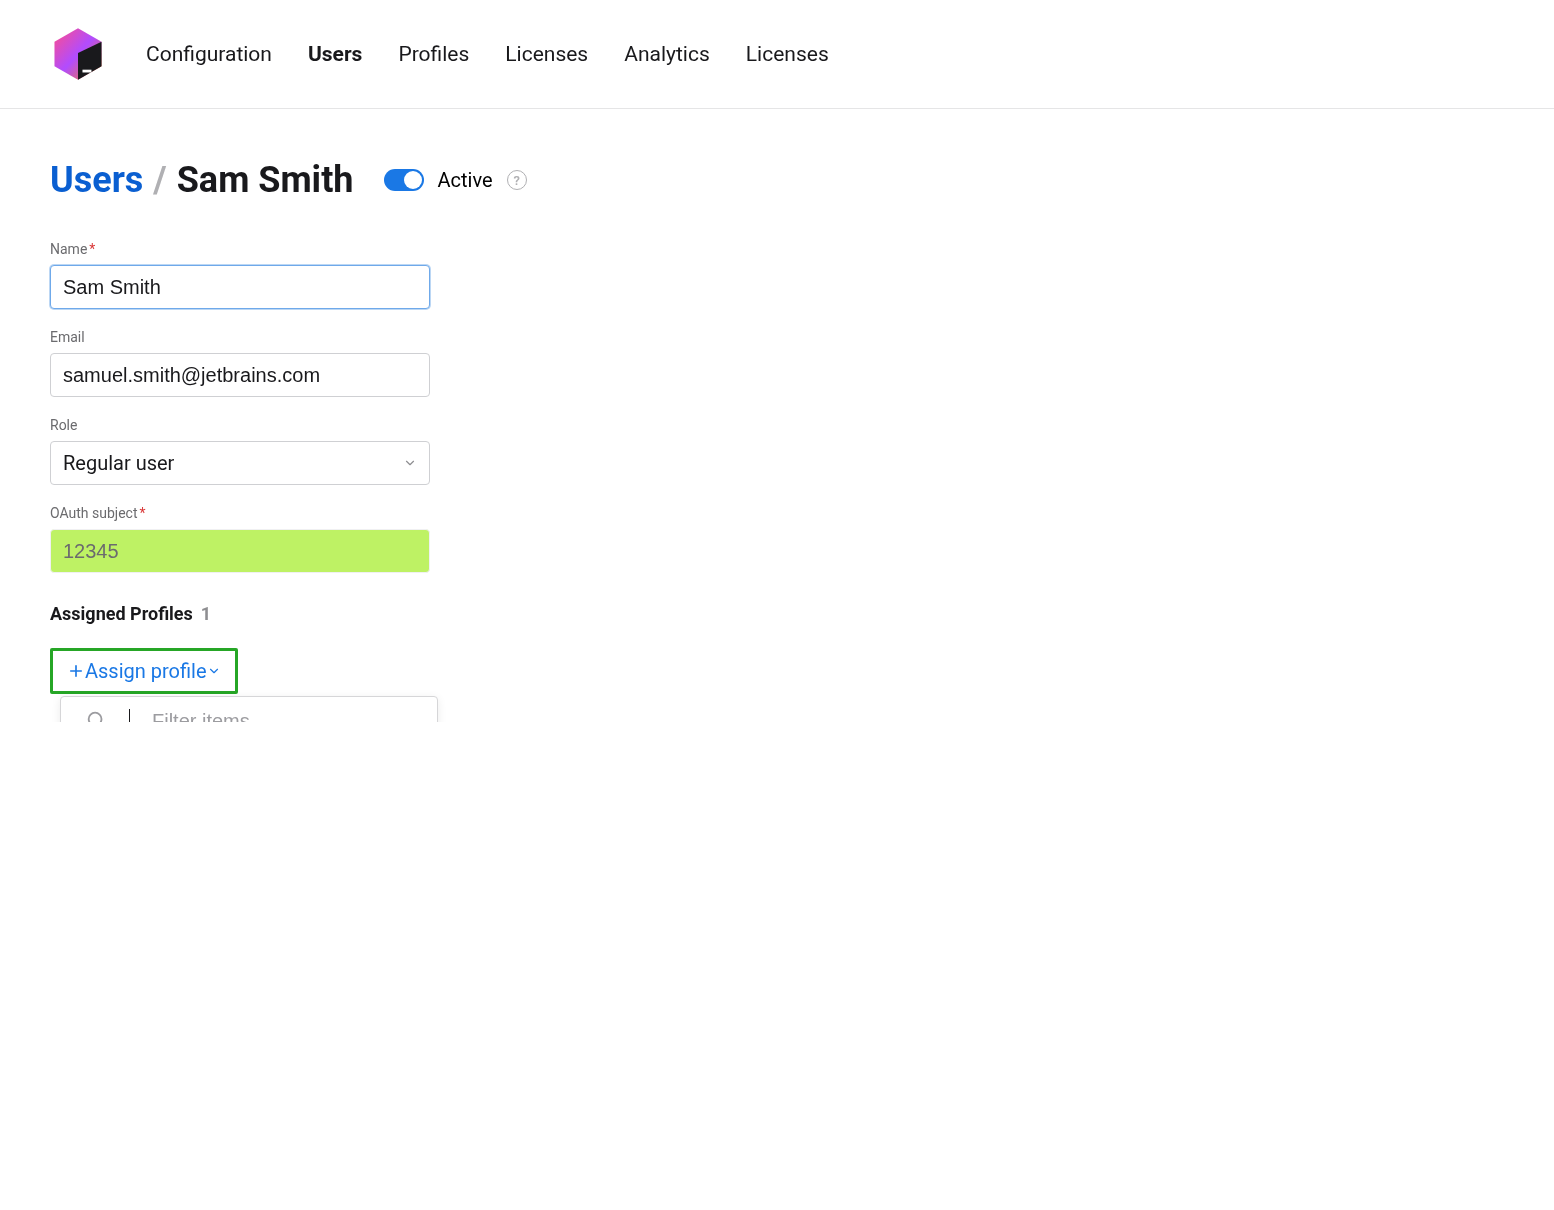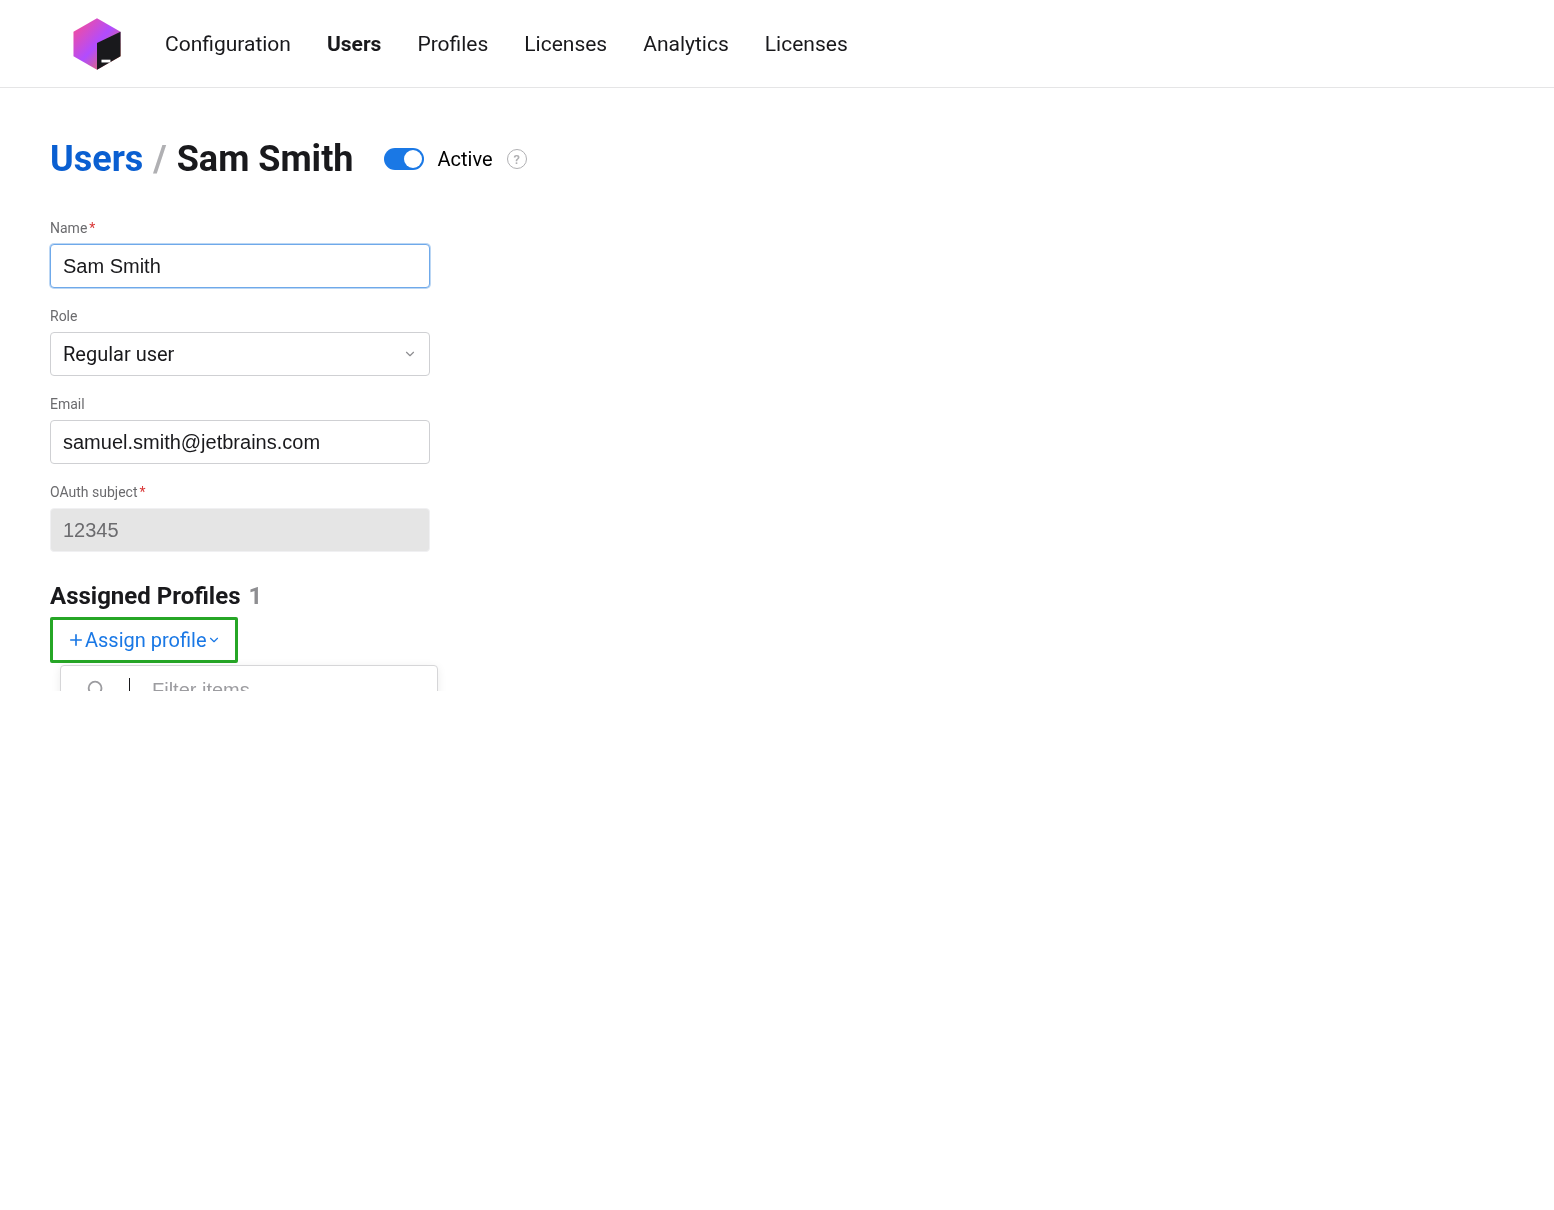--- a/index.html
+++ b/index.html
@@ -5,22 +5,22 @@
   * { box-sizing: border-box; margin: 0; padding: 0; }
   body {
     font-family: -apple-system, BlinkMacSystemFont, "Segoe UI", Roboto, Helvetica, Arial, sans-serif;
     background: #fff;
     color: #19191c;
     font-size: 16px;
   }
   .topbar {
     display: flex;
     align-items: center;
-    padding: 0 69px;
-    height: 88px;
+    padding: 0 50px;
+    height: 109px;
     border-bottom: 1px solid #e5e5e6;
   }
   .logo {
     width: 56px;
     height: 56px;
     margin-right: 40px;
   }
   .navlinks {
     display: flex;
     gap: 36px;
@@ -109,40 +109,40 @@
     border: 1px solid #cfd0d3;
     border-radius: 4px;
     background: #fff;
     outline: none;
   }
   .input.focused {
     border-color: #6fa9ea;
     box-shadow: 0 0 0 1px #bcd7f4;
   }
   .input.readonly {
-    background: #e5e5e5;
+    background: #bef264;
     border-color: #f0f0f2;
     color: #6b6b6e;
   }
   .select {
     display: flex;
     align-items: center;
     justify-content: space-between;
     cursor: pointer;
   }
   .chevron {
     width: 14px;
     height: 14px;
     flex-shrink: 0;
   }
   .section-title {
-    font-size: 24px;
+    font-size: 18px;
     font-weight: 700;
     margin-top: 30px;
-    margin-bottom: 7px;
+    margin-bottom: 24px;
     display: flex;
     align-items: baseline;
     gap: 8px;
   }
   .section-count { color: #8e8e91; font-weight: 700; }
   .profile-row {
     display: flex;
     align-items: center;
     gap: 22px;
     margin-bottom: 24px;
@@ -280,31 +280,31 @@
   </div>
 
   <div class="form">
     <div class="field">
       <label class="field-label">
         <span>Name</span><span class="req">*</span>
       </label>
       <input class="input focused" type="text" value="Sam Smith" style="">
     </div>
     <div class="field">
+      <label class="field-label">Email</label>
+      <input class="input" type="text" value="samuel.smith@jetbrains.com" style="">
+    </div>
+    <div class="field">
       <label class="field-label">Role</label>
       <div class="select">
         <span>Regular user</span>
         <svg class="chevron" viewBox="0 0 24 24">
           <path d="M6 9l6 6 6-6" fill="none" stroke="#8e8e91" stroke-width="2" stroke-linecap="round" stroke-linejoin="round"></path>
         </svg>
       </div>
-    </div>
-    <div class="field">
-      <label class="field-label">Email</label>
-      <input class="input" type="text" value="samuel.smith@jetbrains.com" style="">
     </div>
     <div class="field">
       <label class="field-label">
         <span>OAuth subject</span><span class="req">*</span>
       </label>
       <input class="input readonly" type="text" readonly="" value="12345" style="">
     </div>
 
     <div class="section-title">
       <span>Assigned Profiles</span>

